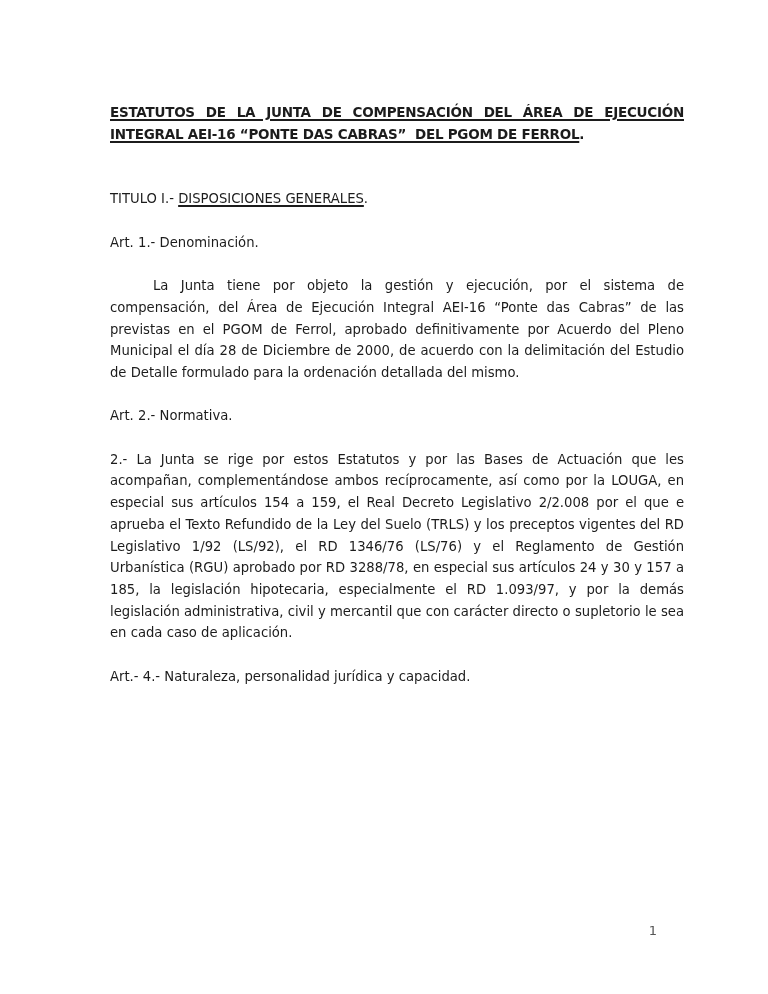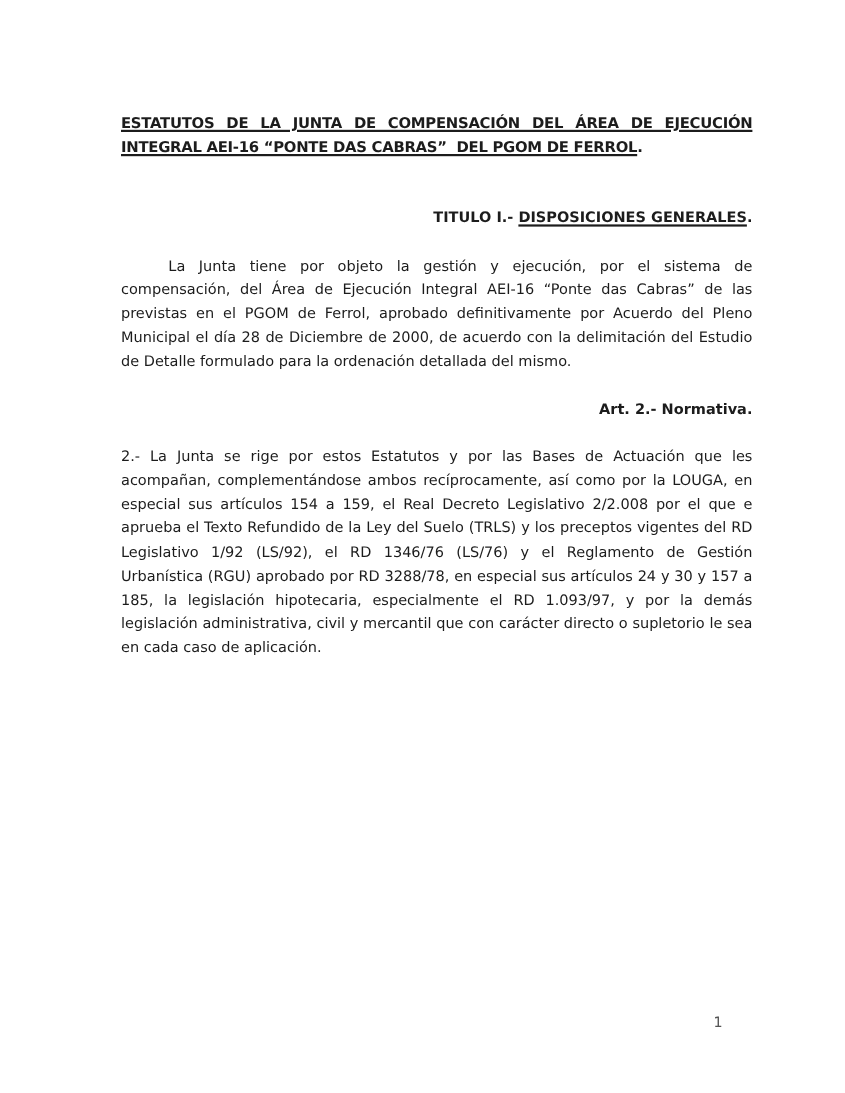--- a/index.html
+++ b/index.html
@@ -36,23 +36,22 @@
     text-align: justify;
     text-align-last: justify;
     white-space: normal;
   }
   .underline {
     text-decoration: underline;
     text-decoration-thickness: 1.5px;
     text-underline-offset: 2px;
   }
   .heading {
-    font-weight: bold;
+    font-weight: normal;
     margin: 0 0 21.7px 0;
-    text-align: right;
   }
   .para {
     text-align: justify;
     margin: 0 0 21.7px 0;
   }
   .indent {
     text-indent: 43px;
   }
   .page-number {
     position: absolute;
@@ -67,21 +66,23 @@
 
 <div class="page">
 
   <div class="doc-title">
     <span class="title-line justify-line underline">ESTATUTOS DE LA JUNTA DE COMPENSACIÓN DEL ÁREA DE EJECUCIÓN</span>
     <span class="title-line"><span class="underline">INTEGRAL AEI-16 “PONTE DAS CABRAS”  DEL PGOM DE FERROL</span><span>.</span></span>
   </div>
 
   <p class="heading"><span>TITULO I.- </span><span class="underline">DISPOSICIONES GENERALES</span><span>.</span></p>
 
+  <p class="heading">Art. 1.- Denominación.</p>
 
   <p class="para indent">La Junta tiene por objeto la gestión y ejecución, por el sistema de compensación, del Área de Ejecución Integral AEI-16 “Ponte das Cabras” de las previstas en el PGOM de Ferrol, aprobado definitivamente por Acuerdo del Pleno Municipal el día 28 de Diciembre de 2000, de acuerdo con la delimitación del Estudio de Detalle formulado para la ordenación detallada del mismo.</p>
 
   <p class="heading">Art. 2.- Normativa.</p>
   <p class="para">2.- La Junta se rige por estos Estatutos y por las Bases de Actuación que les acompañan, complementándose ambos recíprocamente, así como por la LOUGA, en especial sus artículos 154 a 159, el Real Decreto Legislativo 2/2.008 por el que e aprueba el Texto Refundido de la Ley del Suelo (TRLS) y los preceptos vigentes del RD Legislativo 1/92 (LS/92), el RD 1346/76 (LS/76) y el Reglamento de Gestión Urbanística (RGU) aprobado por RD 3288/78, en especial sus artículos 24 y 30 y 157 a 185, la legislación hipotecaria, especialmente el RD 1.093/97, y por la demás legislación administrativa, civil y mercantil que con carácter directo o supletorio le sea en cada caso de aplicación.</p>
 
+  <p class="heading">Art.- 4.- Naturaleza, personalidad jurídica y capacidad.</p>
 
   <div class="page-number">1</div>
 </div>
 
 </body></html>

